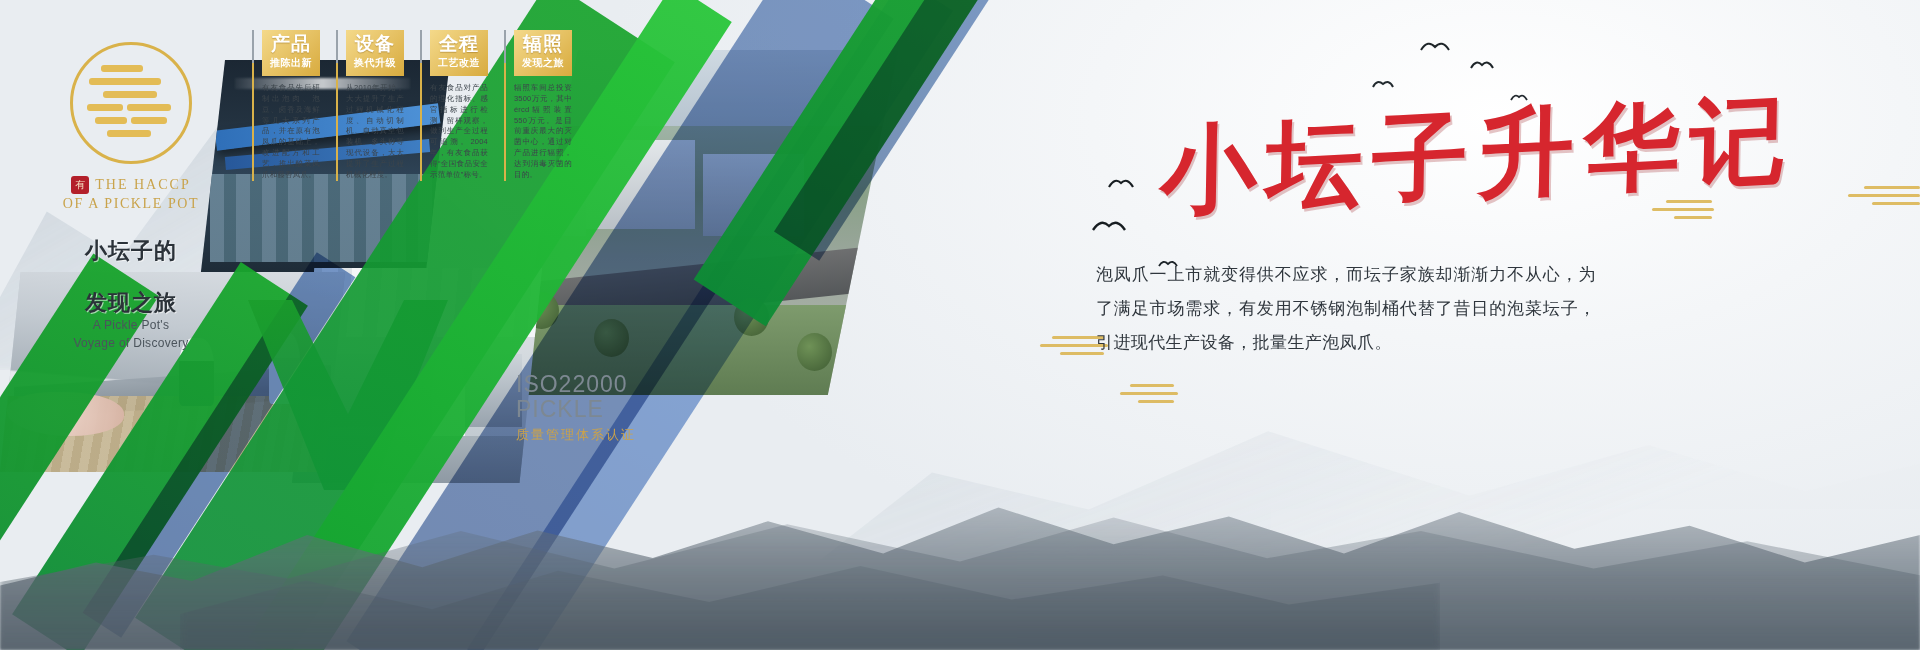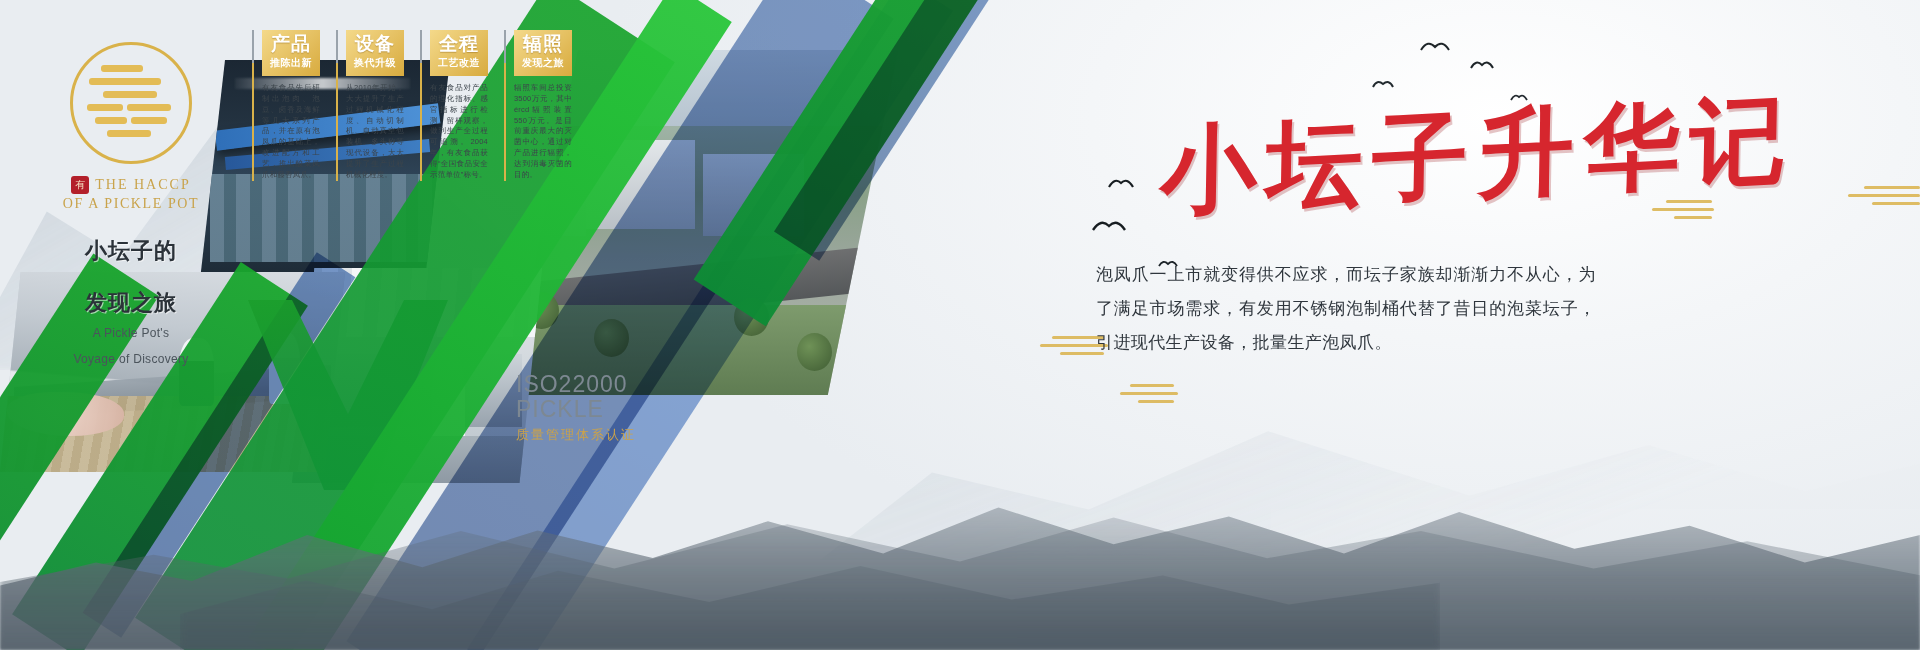--- a/index.html
+++ b/index.html
@@ -140,21 +140,21 @@
   .seal-circle i{position:absolute;display:block;height:7px;border-radius:3px;background:#e3bc56;}
   .logo-txt{margin-top:12px;display:flex;align-items:center;justify-content:center;gap:6px;}
   .logo-stamp{width:18px;height:18px;background:#b3202a;border-radius:3px;
     color:#f6e2c4;font-size:10px;line-height:18px;text-align:center;}
   .logo-en{color:#c9a34b;font-family:"Liberation Serif","DejaVu Serif",serif;
     font-size:14px;letter-spacing:2px;}
   .logo-en2{color:#c9a34b;font-family:"Liberation Serif","DejaVu Serif",serif;
     font-size:14px;letter-spacing:1.6px;margin-top:2px;}
   .brand-cn{margin-top:26px;color:#2b3239;font-size:22px;line-height:1.18;
     font-weight:700;letter-spacing:1px;text-shadow:1px 1px 0 rgba(255,255,255,.6);}
-  .brand-en{margin-top:8px;color:#4b545c;font-size:12px;line-height:1.5;letter-spacing:.3px;}
+  .brand-en{margin-top:0;color:#4b545c;font-size:12px;line-height:1.5;letter-spacing:.3px;}
 
   
   .cols{position:absolute;left:252px;top:30px;z-index:9;display:flex;gap:16px;}
   .col{position:relative;width:58px;padding-left:10px;}
   .col .rule{position:absolute;left:0;top:0;width:2px;height:100%;
     background:linear-gradient(180deg,#9aa3ab 0 22%,#d9b24a 22% 100%);}
   .col .cap{background:linear-gradient(135deg,#f4d98a,#d8ab3f);
     padding:4px 3px 6px;text-align:center;}
   .col .cap .t1{color:#fff;font-size:19px;font-weight:700;letter-spacing:1px;
     line-height:1.05;text-shadow:0 1px 1px rgba(120,80,10,.35);}

